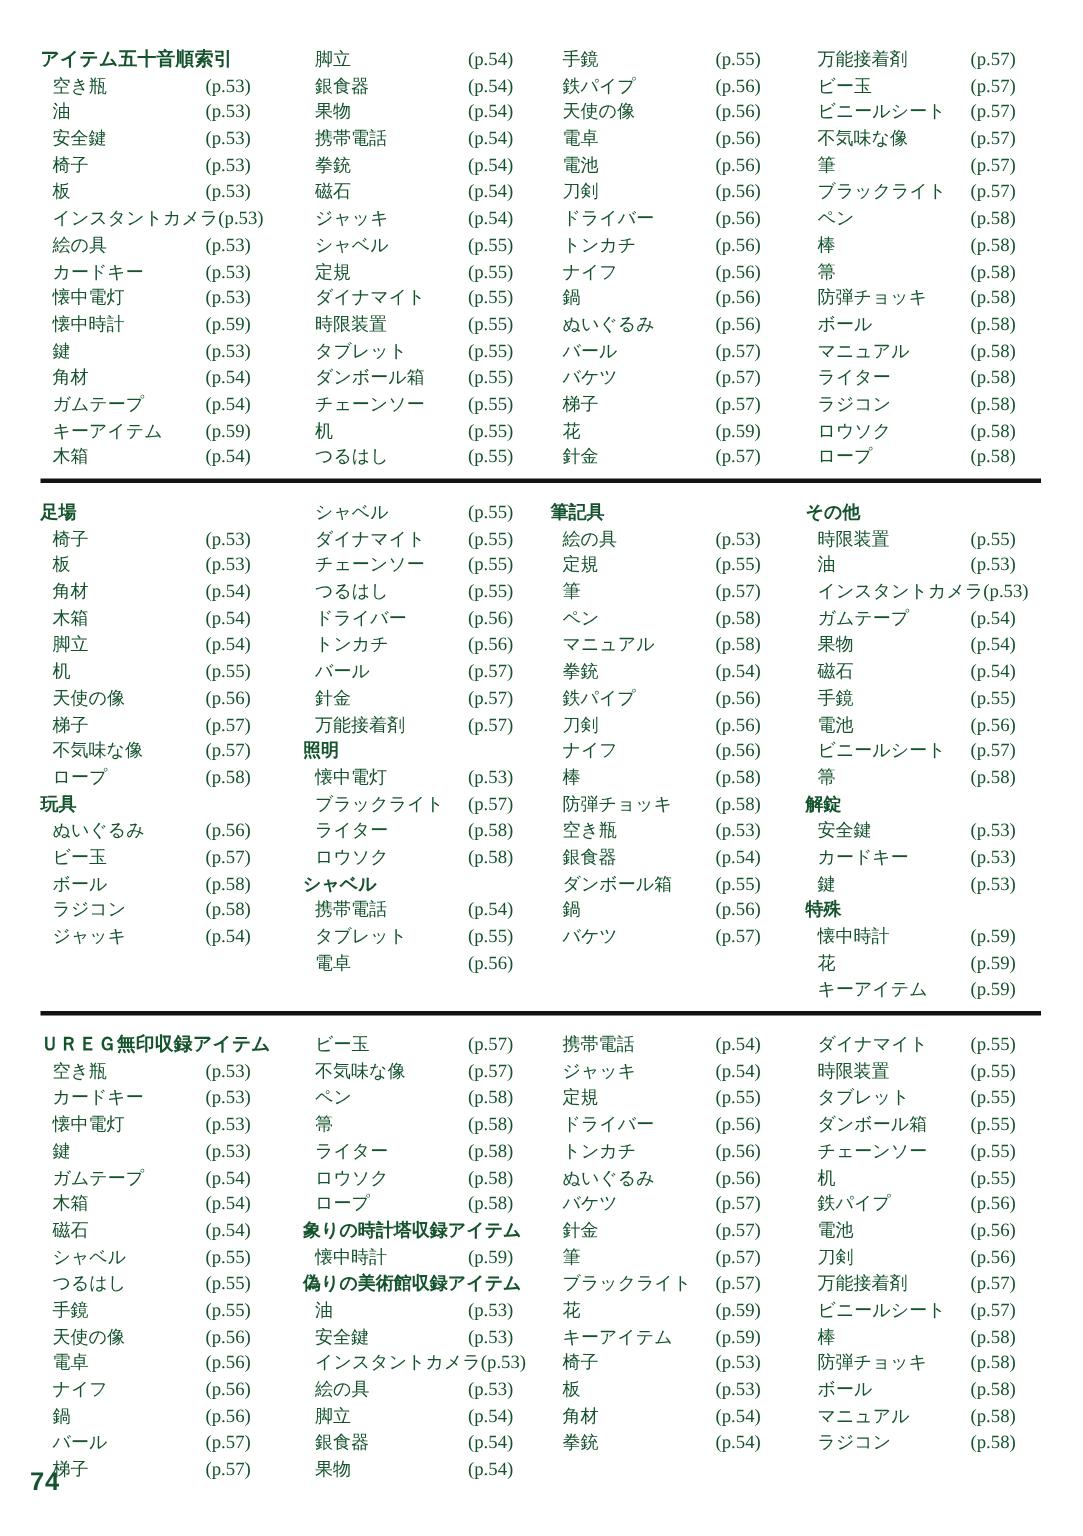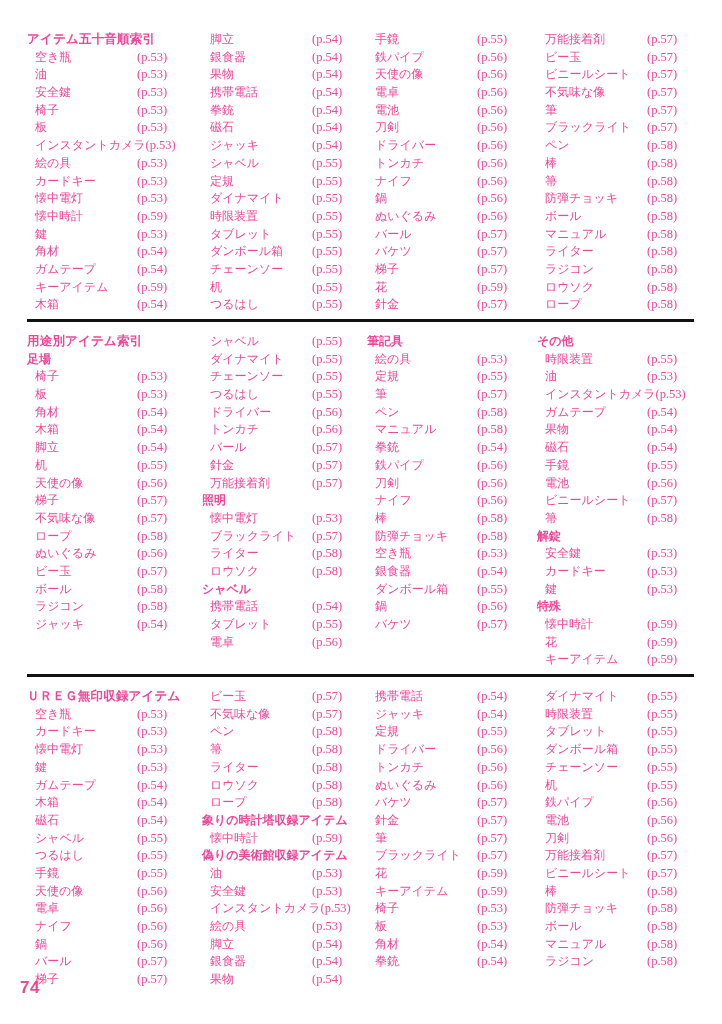--- a/index.html
+++ b/index.html
@@ -1,18 +1,18 @@
 <!DOCTYPE html>
 <html><head>
 <meta charset="utf-8">
 <style>
   html,body{margin:0;padding:0;background:#e8e8e8;}
   .page{
     width:722px;height:1024px;background:#ffffff;position:relative;overflow:hidden;
-    color:#ec4899;font-family:"Liberation Sans","DejaVu Sans",sans-serif;
+    color:#14532d;font-family:"Liberation Sans","DejaVu Sans",sans-serif;
   }
   .content{position:absolute;left:27px;top:31px;width:667px;}
   .section{display:grid;grid-template-columns:175px 165px 170px 157px;}
   .rule{height:3px;background:#121212;margin:5px 0 11px 0;}
   .col{display:flex;flex-direction:column;}
   .row{height:17.7px;line-height:17.7px;display:flex;align-items:center;font-size:12px;white-space:nowrap;}
   .row.i{padding-left:8px;}
   .row.h,.row.s{font-weight:bold;}
   .row.h{font-size:12.5px;letter-spacing:0.2px;}
   .row.i .lbl{min-width:102px;}
@@ -285,23 +285,20 @@
           </div>
           <div class="row i">
             <span class="lbl">ロープ</span>
             <span class="pg">(p.58)</span>
           </div>
         </div>
       </div>
     <div class="rule"></div>
     <div class="section">
         <div class="col">
-          <div class="row h">
-            <span class="lbl">用途別アイテム索引</span>
-          </div>
           <div class="row s">
             <span class="lbl">足場</span>
           </div>
           <div class="row i">
             <span class="lbl">椅子</span>
             <span class="pg">(p.53)</span>
           </div>
           <div class="row i">
             <span class="lbl">板</span>
             <span class="pg">(p.53)</span>
@@ -330,20 +327,23 @@
             <span class="lbl">梯子</span>
             <span class="pg">(p.57)</span>
           </div>
           <div class="row i">
             <span class="lbl">不気味な像</span>
             <span class="pg">(p.57)</span>
           </div>
           <div class="row i">
             <span class="lbl">ロープ</span>
             <span class="pg">(p.58)</span>
+          </div>
+          <div class="row s">
+            <span class="lbl">玩具</span>
           </div>
           <div class="row i">
             <span class="lbl">ぬいぐるみ</span>
             <span class="pg">(p.56)</span>
           </div>
           <div class="row i">
             <span class="lbl">ビー玉</span>
             <span class="pg">(p.57)</span>
           </div>
           <div class="row i">

